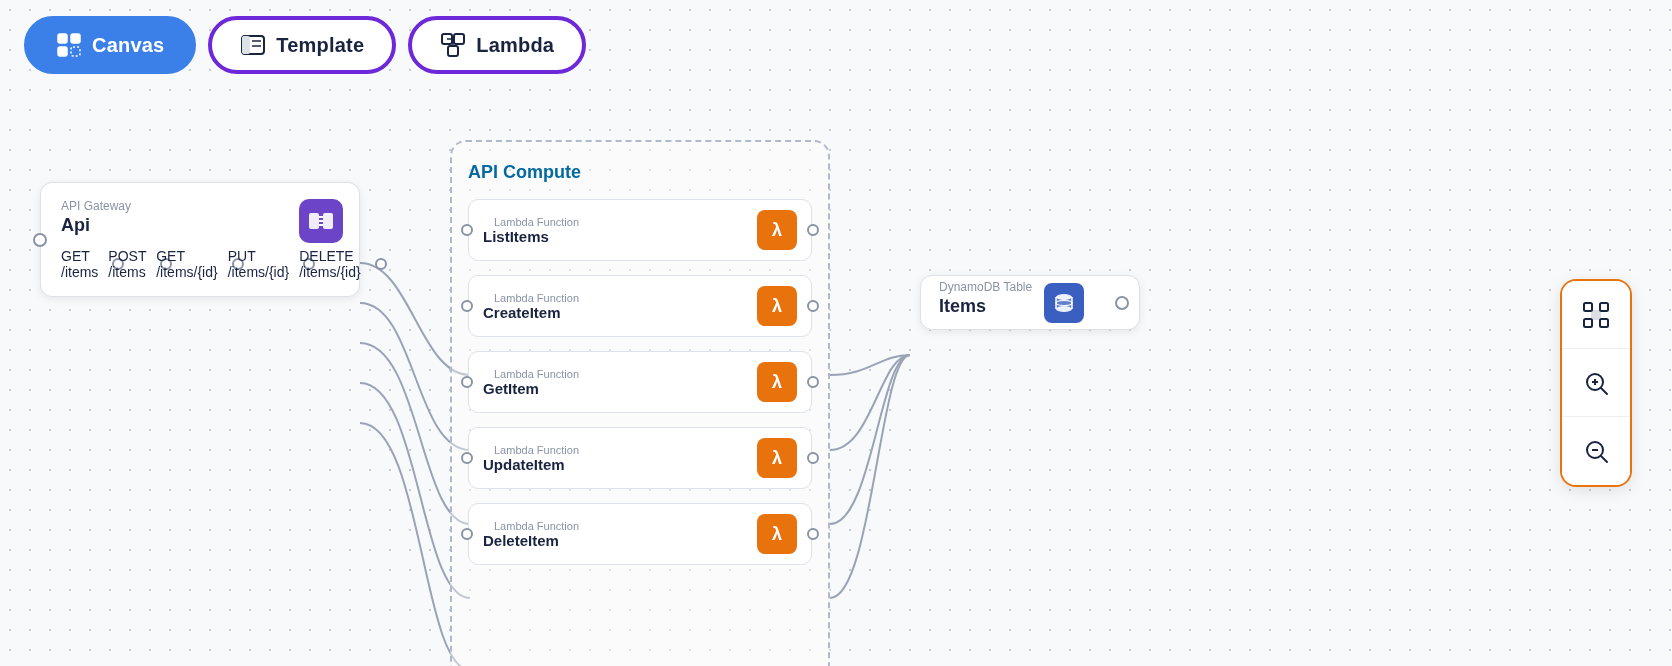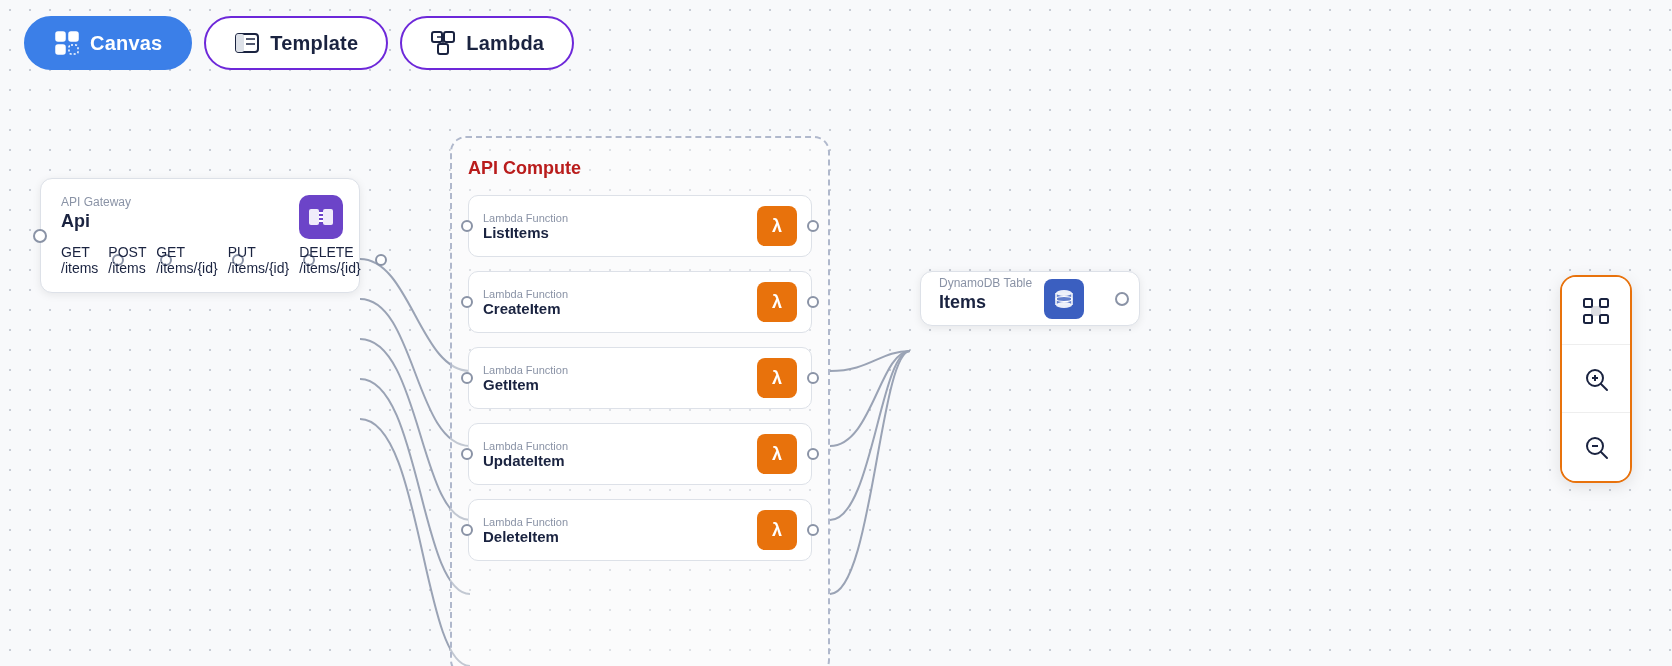--- a/index.html
+++ b/index.html
@@ -37,21 +37,21 @@
       padding: 16px 24px;
       background: transparent;
     }
 
     .tab-btn {
       display: flex;
       align-items: center;
       gap: 10px;
       padding: 12px 28px;
       border-radius: 50px;
-      border: 2px solid #6d28d9;
+      border: 4px solid #6d28d9;
       background: white;
       cursor: pointer;
       font-size: 20px;
       font-weight: 700;
       color: #1a2340;
       letter-spacing: 0.01em;
     }
 
     .tab-btn.active {
       background: #3b7fe8;
@@ -150,40 +150,41 @@
       height: 540px;
       border: 2px dashed #b0b8cc;
       border-radius: 16px;
       background: rgba(255,255,255,0.4);
       padding: 20px 16px;
     }
 
     .group-title {
       font-size: 18px;
       font-weight: 600;
-      color: #b91c1c;
+      color: #0369a1;
       margin-bottom: 16px;
     }
 
     
     .lambda-node {
       display: flex;
       align-items: center;
       justify-content: space-between;
       background: white;
       border: 1.5px solid #dde1e8;
       border-radius: 10px;
       padding: 10px 14px;
       margin-bottom: 14px;
       position: relative;
     }
 
     .lambda-info .fn-label {
       font-size: 11px;
       color: #8a93a6;
+      margin-left: 11px;
     }
 
     .lambda-info .fn-name {
       font-size: 15px;
       font-weight: 700;
       color: #1a2340;
     }
 
     .lambda-icon-badge {
       width: 40px;

